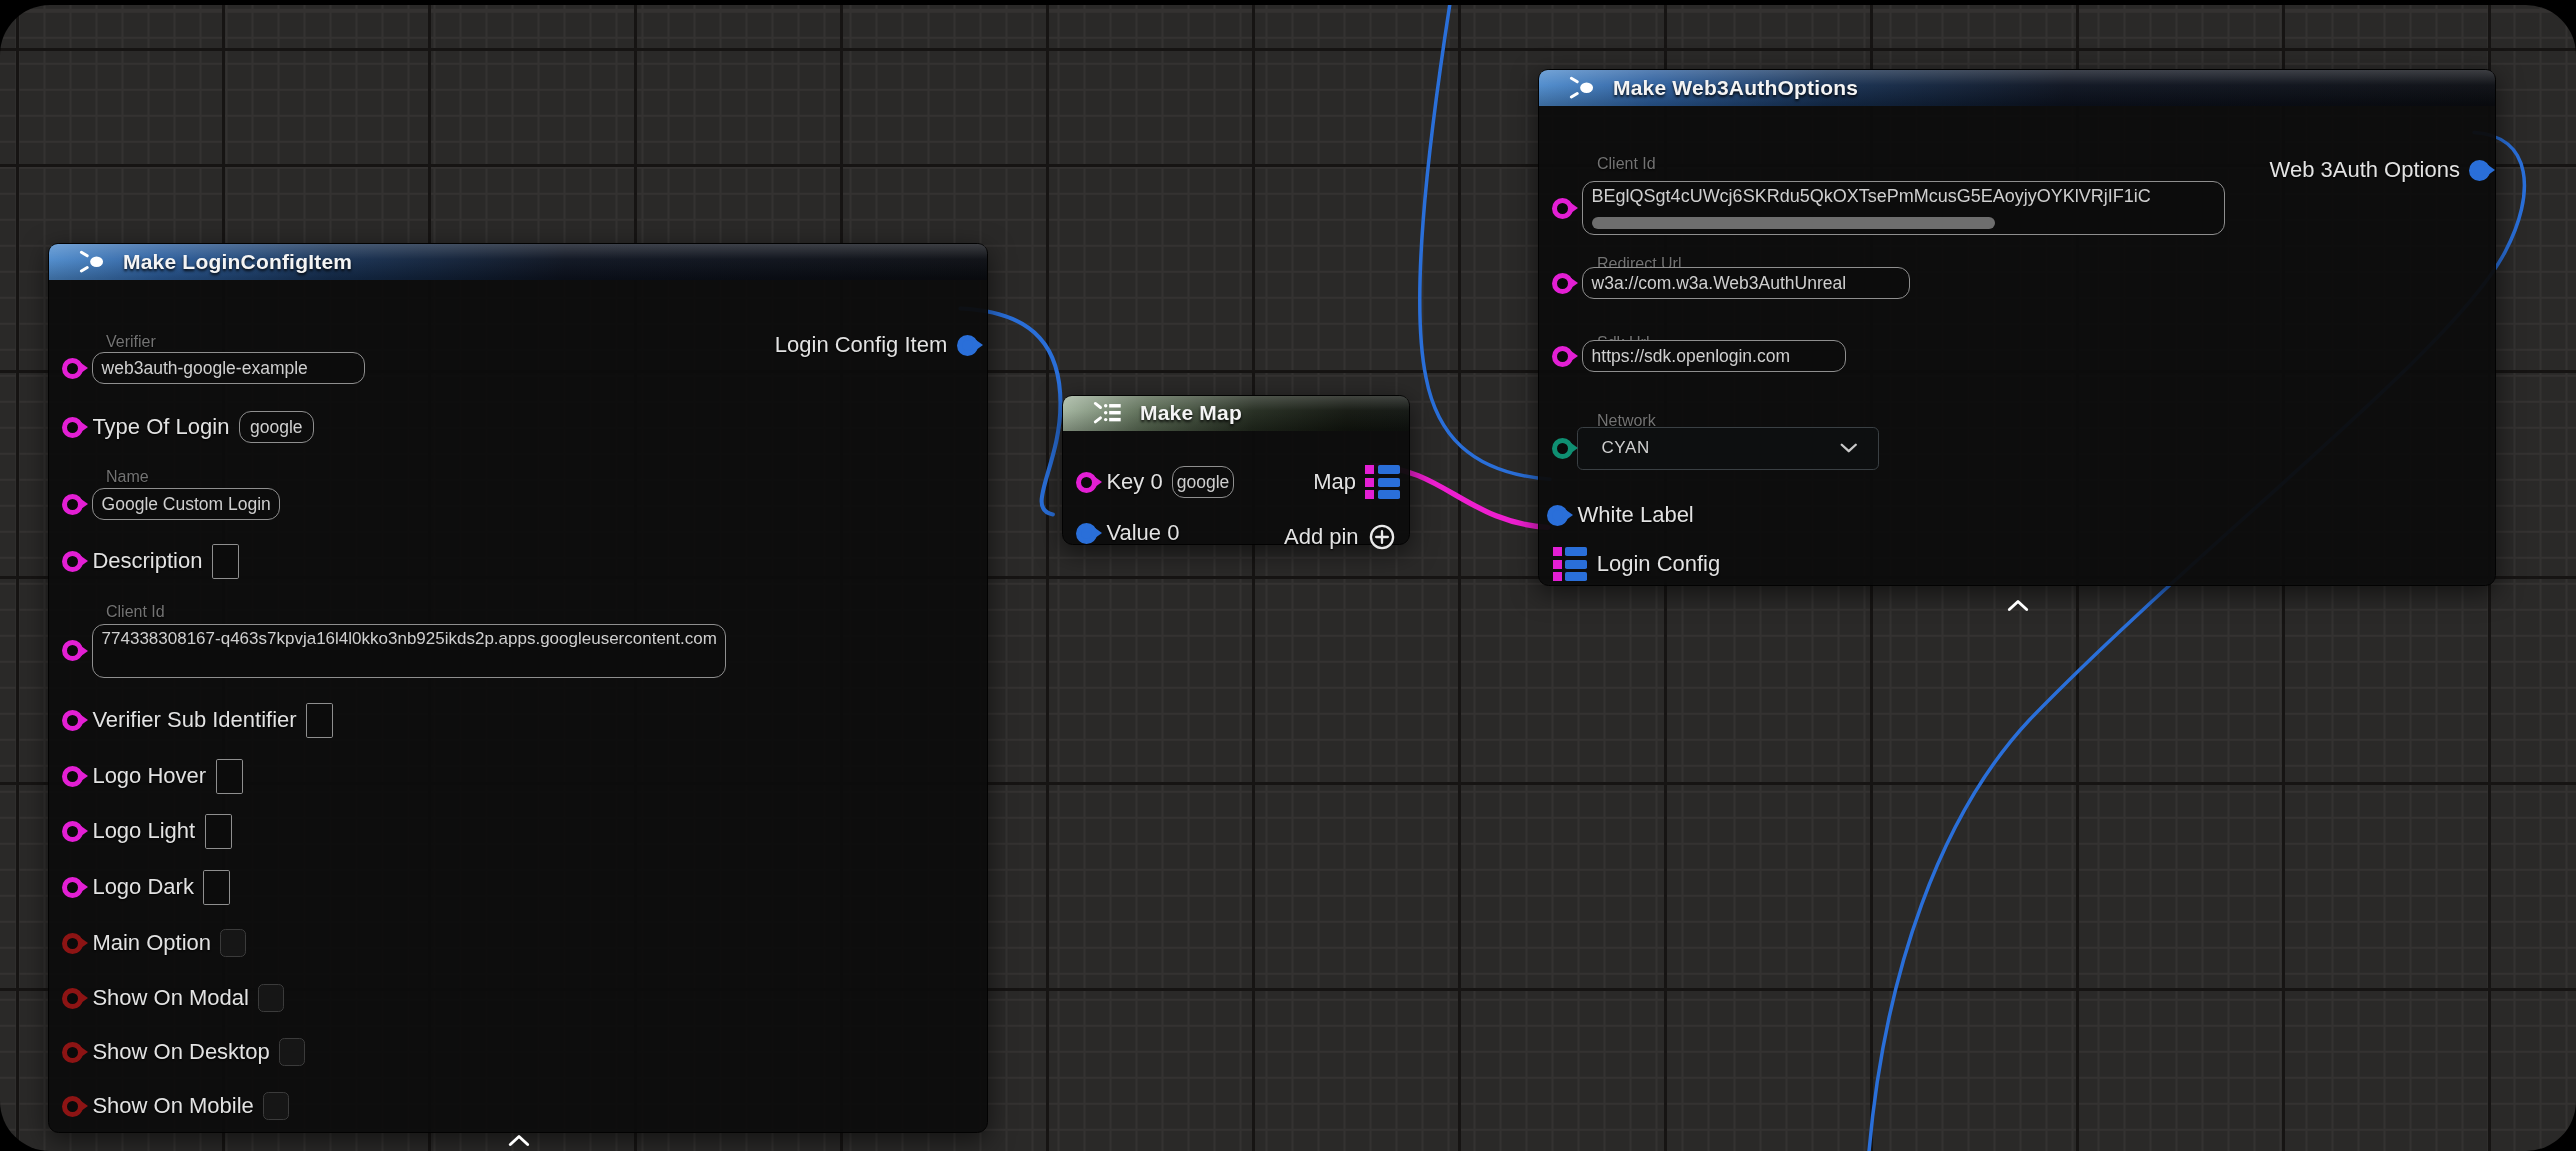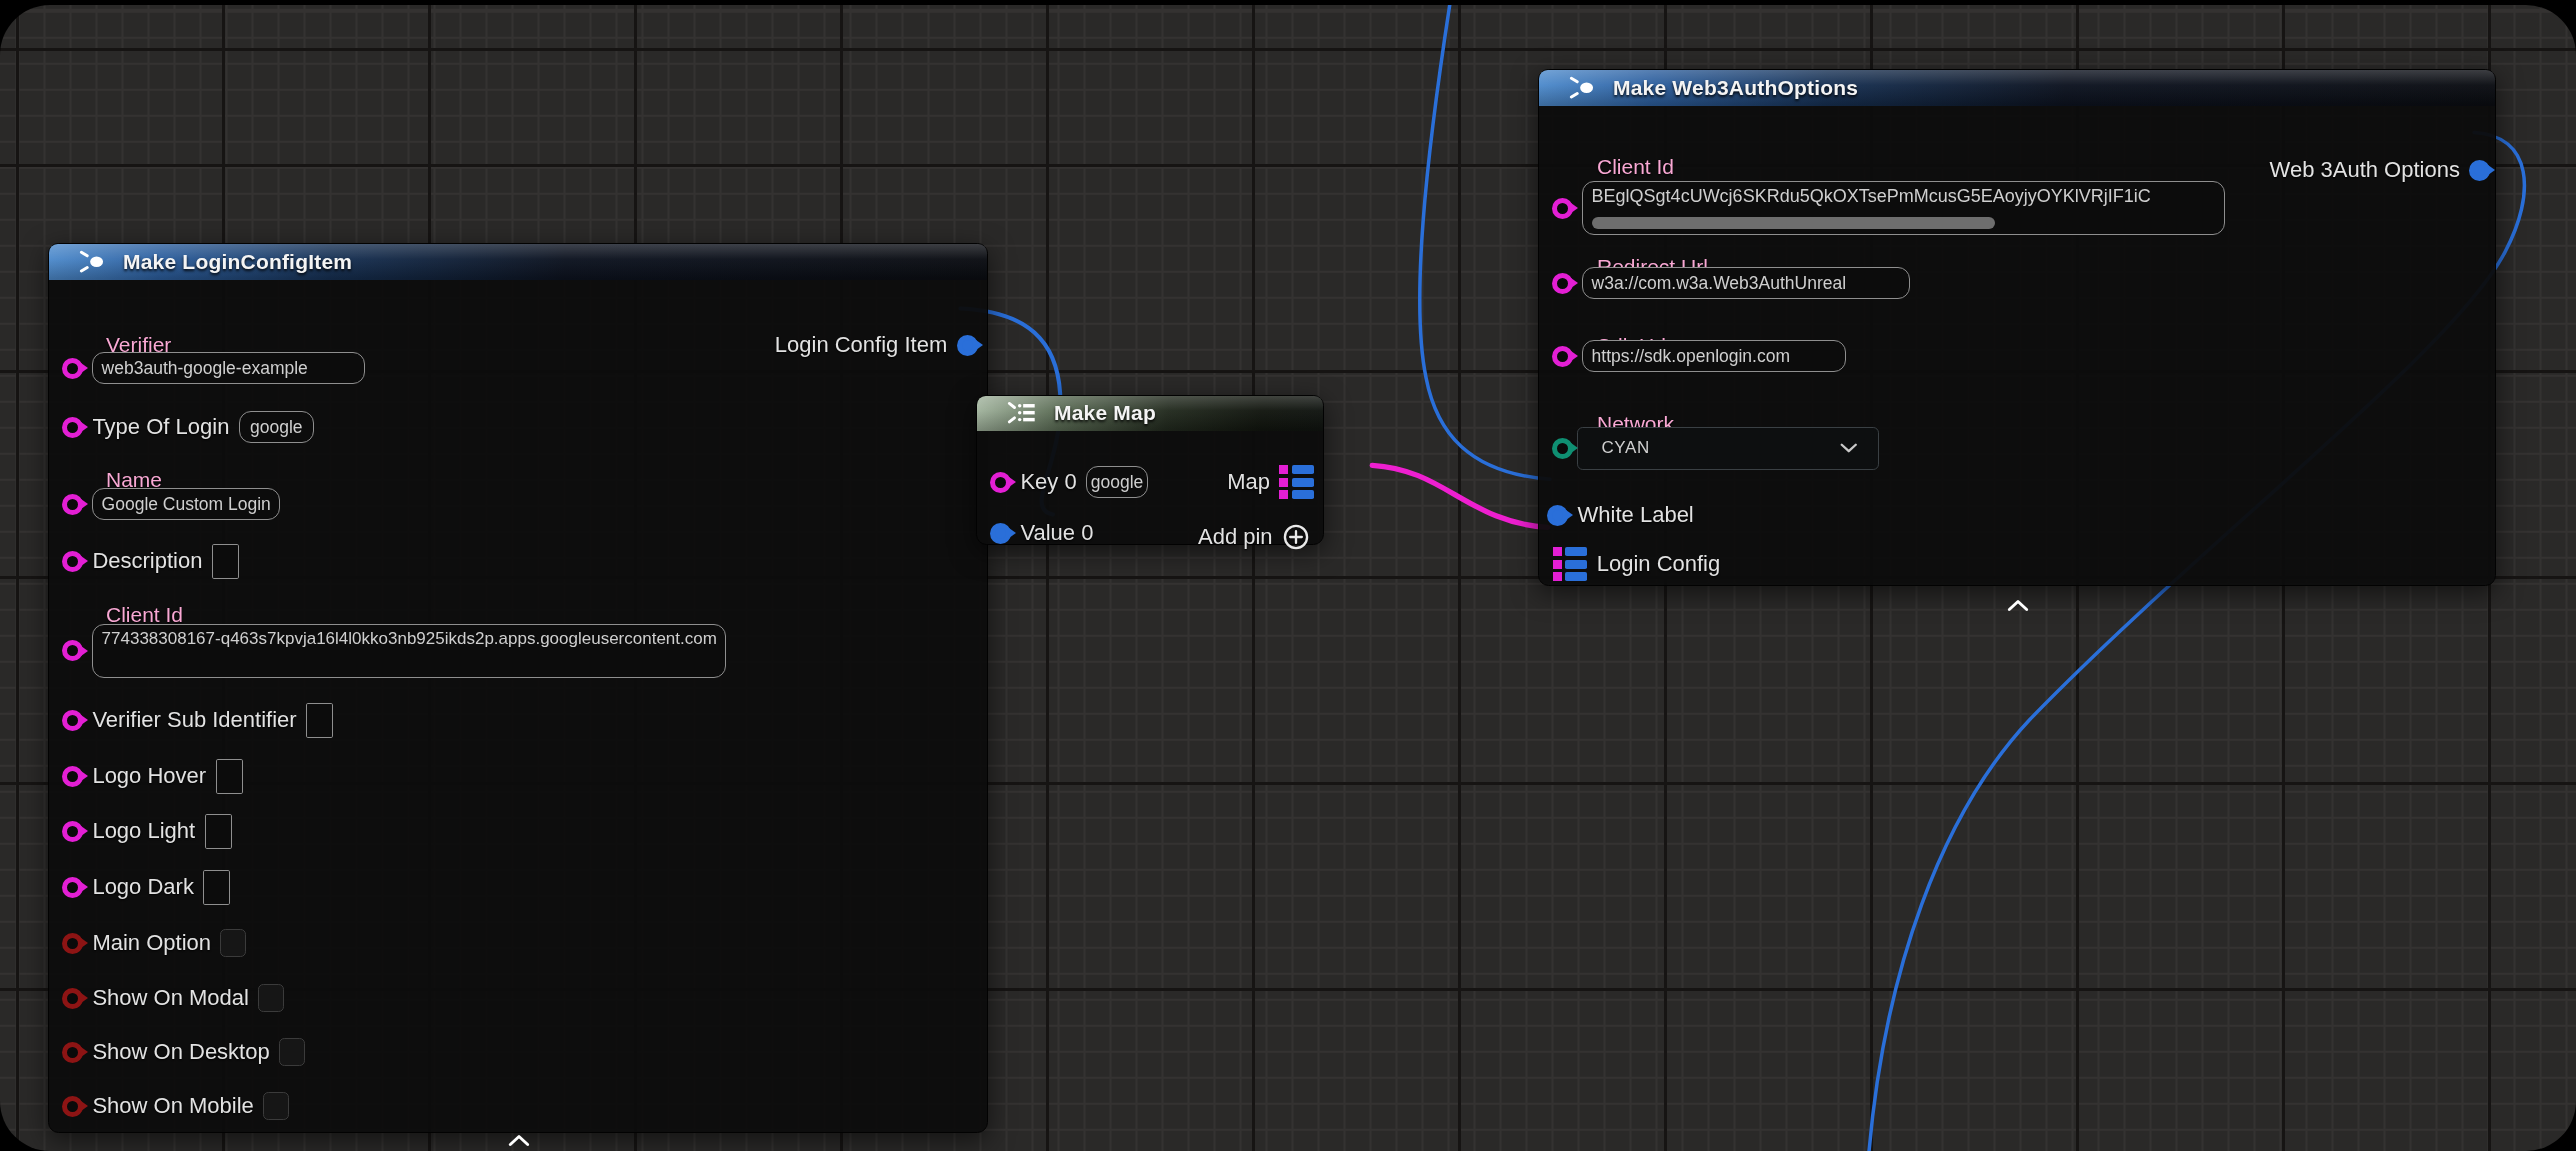--- a/index.html
+++ b/index.html
@@ -18,21 +18,21 @@
   .nheader{position:relative;height:36px;border-radius:8.8px 8.8px 0 0;display:flex;align-items:center;
     gap:17px;padding:0 30px;overflow:hidden;}
   .nheader::after{content:"";position:absolute;inset:0;
     background:linear-gradient(180deg,rgba(255,255,255,.20),rgba(255,255,255,.03) 42%,rgba(0,0,0,.22) 96%);}
   .nheader.blue{background:linear-gradient(95deg,#4f8ccd 0%,#2d5f9e 12%,#173154 30%,#0d1320 55%,#0b0d12 100%);}
   .nheader.green{background:linear-gradient(95deg,#a3b59f 0%,#5a6b54 24%,#232b1f 55%,#12160f 82%,#101410 100%);}
   .ntitle{font-size:21px;font-weight:700;color:#f4f4f4;text-shadow:0 1.8px 2.9px rgba(0,0,0,.9);
     letter-spacing:0.2px;position:relative;z-index:1;white-space:nowrap;}
   .hicon{position:relative;z-index:1;flex:none;}
   .nbody{position:relative;}
-  .flabel{position:absolute;font-size:21px;color:#f9a8d4;text-shadow:0 1.2px 1.8px #000;white-space:nowrap;}
+  .flabel{position:absolute;font-size:16px;color:#737373;text-shadow:0 1.2px 1.8px #000;white-space:nowrap;}
   .frow{position:absolute;left:13px;height:37px;display:flex;align-items:center;gap:9.4px;}
   .frow.right{left:auto;}
   .plabel{font-size:22px;color:#e2e2e2;text-shadow:0 1.2px 1.8px #000;white-space:nowrap;}
   .pin{width:21px;height:21px;min-width:21px;border-radius:50%;border:5.3px solid var(--pc);
     background:#0a0a0a;position:relative;box-sizing:border-box;}
   .pin::after{content:"";position:absolute;top:50%;right:-10px;transform:translateY(-50%);
     border-top:5.3px solid transparent;border-bottom:5.3px solid transparent;border-left:7px solid var(--pc);}
   .pin.filled{background:var(--pc);}
   .pin.m{--pc:#e31fd4;} .pin.b{--pc:#2a6fd9;} .pin.r{--pc:#8d1414;} .pin.t{--pc:#0f8f72;}
   .tbox{border:1.8px solid #8f8f8f;background:#0c0c0c;border-radius:12px;color:#cfcfcf;font-size:17.5px;
@@ -160,21 +160,21 @@
         <span class="pin r"></span>
         <span class="plabel">Show On Mobile</span>
         <span class="cbox"></span>
       </div>
       <svg class="chev-up" style="left:459px;top:854px" width="22" height="13" viewBox="0 0 38 22">
         <path d="M4 18 L19 4 L34 18" stroke="#ffffff" stroke-width="5" fill="none" stroke-linecap="round" stroke-linejoin="round"></path>
       </svg>
     </div>
   </div>
 
-  <div class="node" style="left:976px;top:390px;width:346px;height:148px">
+  <div class="node" style="left:1062px;top:390px;width:346px;height:148px">
     <div class="nheader green" style="height:35px">
       <svg class="hicon" width="30" height="23.4" viewBox="0 0 52 40">
         <path d="M4 4 L13 11 M4 36 L13 29" stroke="#fff" stroke-width="5" stroke-linecap="round" fill="none"></path>
         <circle cx="22" cy="8" r="3" fill="#fff"></circle>
           <rect x="28" y="5" width="20" height="6" fill="#fff"></rect>
         <circle cx="22" cy="20" r="3" fill="#fff"></circle>
           <rect x="28" y="17" width="20" height="6" fill="#fff"></rect>
         <circle cx="22" cy="32" r="3" fill="#fff"></circle>
           <rect x="28" y="29" width="20" height="6" fill="#fff"></rect>
       </svg>

